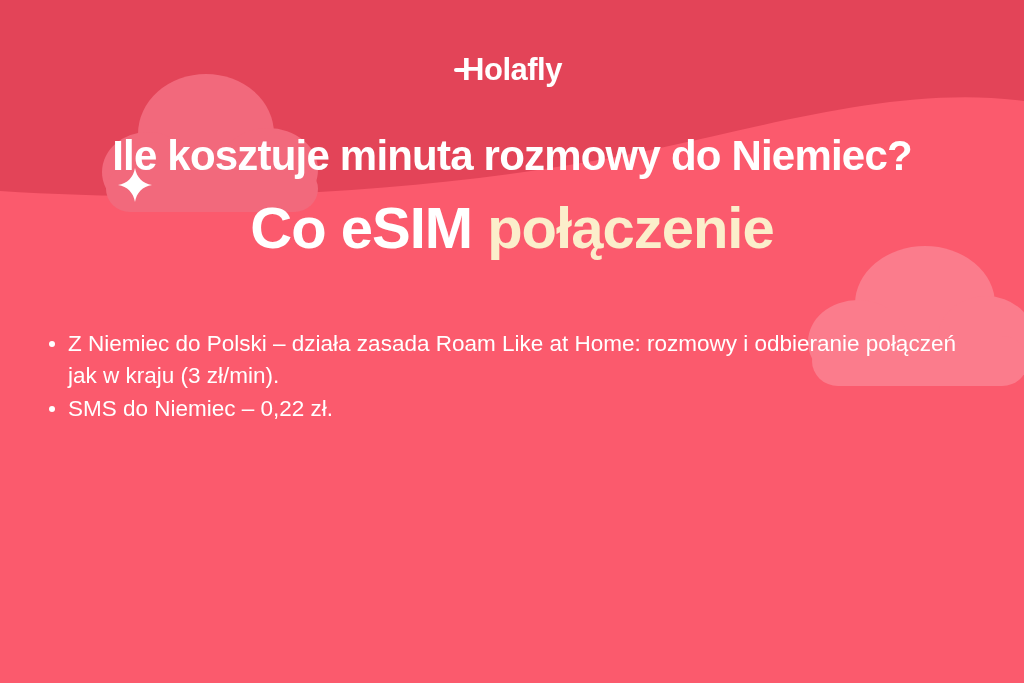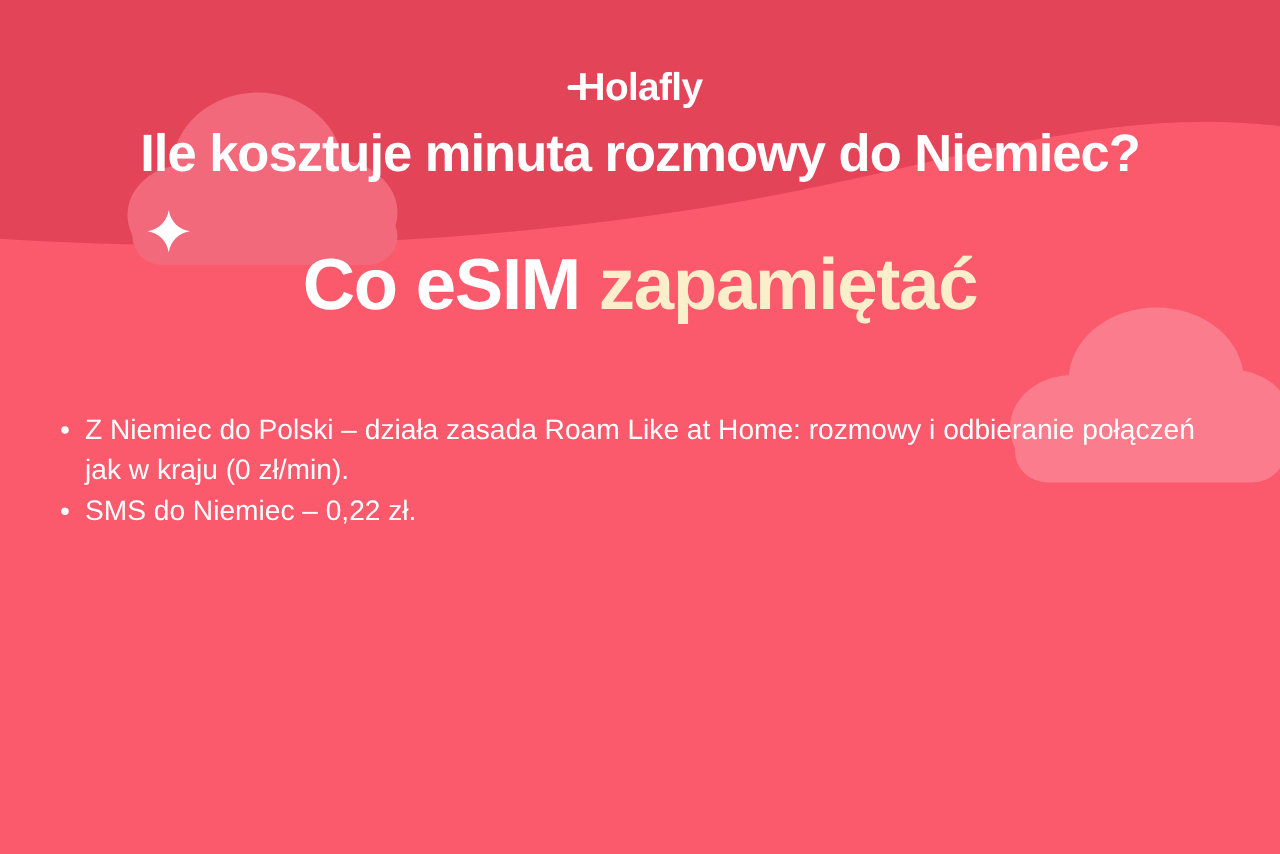--- a/index.html
+++ b/index.html
@@ -70,21 +70,21 @@
     top:14px;
     width:12px;
     height:4px;
     background:#FFFFFF;
     border-radius:2px;
   }
 
   
   .headline {
     position:absolute;
-    top:100px; left:0; right:0;
+    top:133px; left:0; right:0;
     text-align:center;
     color:#FFFFFF;
     font-size:42px;
     font-weight:700;
     letter-spacing:-0.8px;
     line-height:1.08;
     white-space:nowrap;
   }
 
   
@@ -168,25 +168,25 @@
 
   </div>
 
   <div class="logo">
     <span class="logo-mark">Holafly</span>
   </div>
 
   <h1 class="headline">Ile kosztuje minuta rozmowy do Niemiec?</h1>
 
   <h2 class="subheadline">
-    <span class="sub-white">Co eSIM </span><span class="sub-cream">zapamiętać</span>
+    <span class="sub-white">Co eSIM </span><span class="sub-cream">połączenie</span>
   </h2>
 
   <ul class="bullets">
     <li>
-      <span class="dot"></span><span>Z Niemiec do Polski – działa zasada Roam Like at Home: rozmowy i odbieranie połączeń jak w kraju (0 zł/min).</span><b></b>
+      <span class="dot"></span><span>Z Niemiec do Polski – działa zasada Roam Like at Home: rozmowy i odbieranie połączeń jak w kraju (3 zł/min).</span><b></b>
     </li>
     <li>
       <span class="dot"></span><span>SMS do Niemiec – 0,22 zł.</span><b></b>
     </li>
   </ul>
 
 </div>
 
 </body></html>

